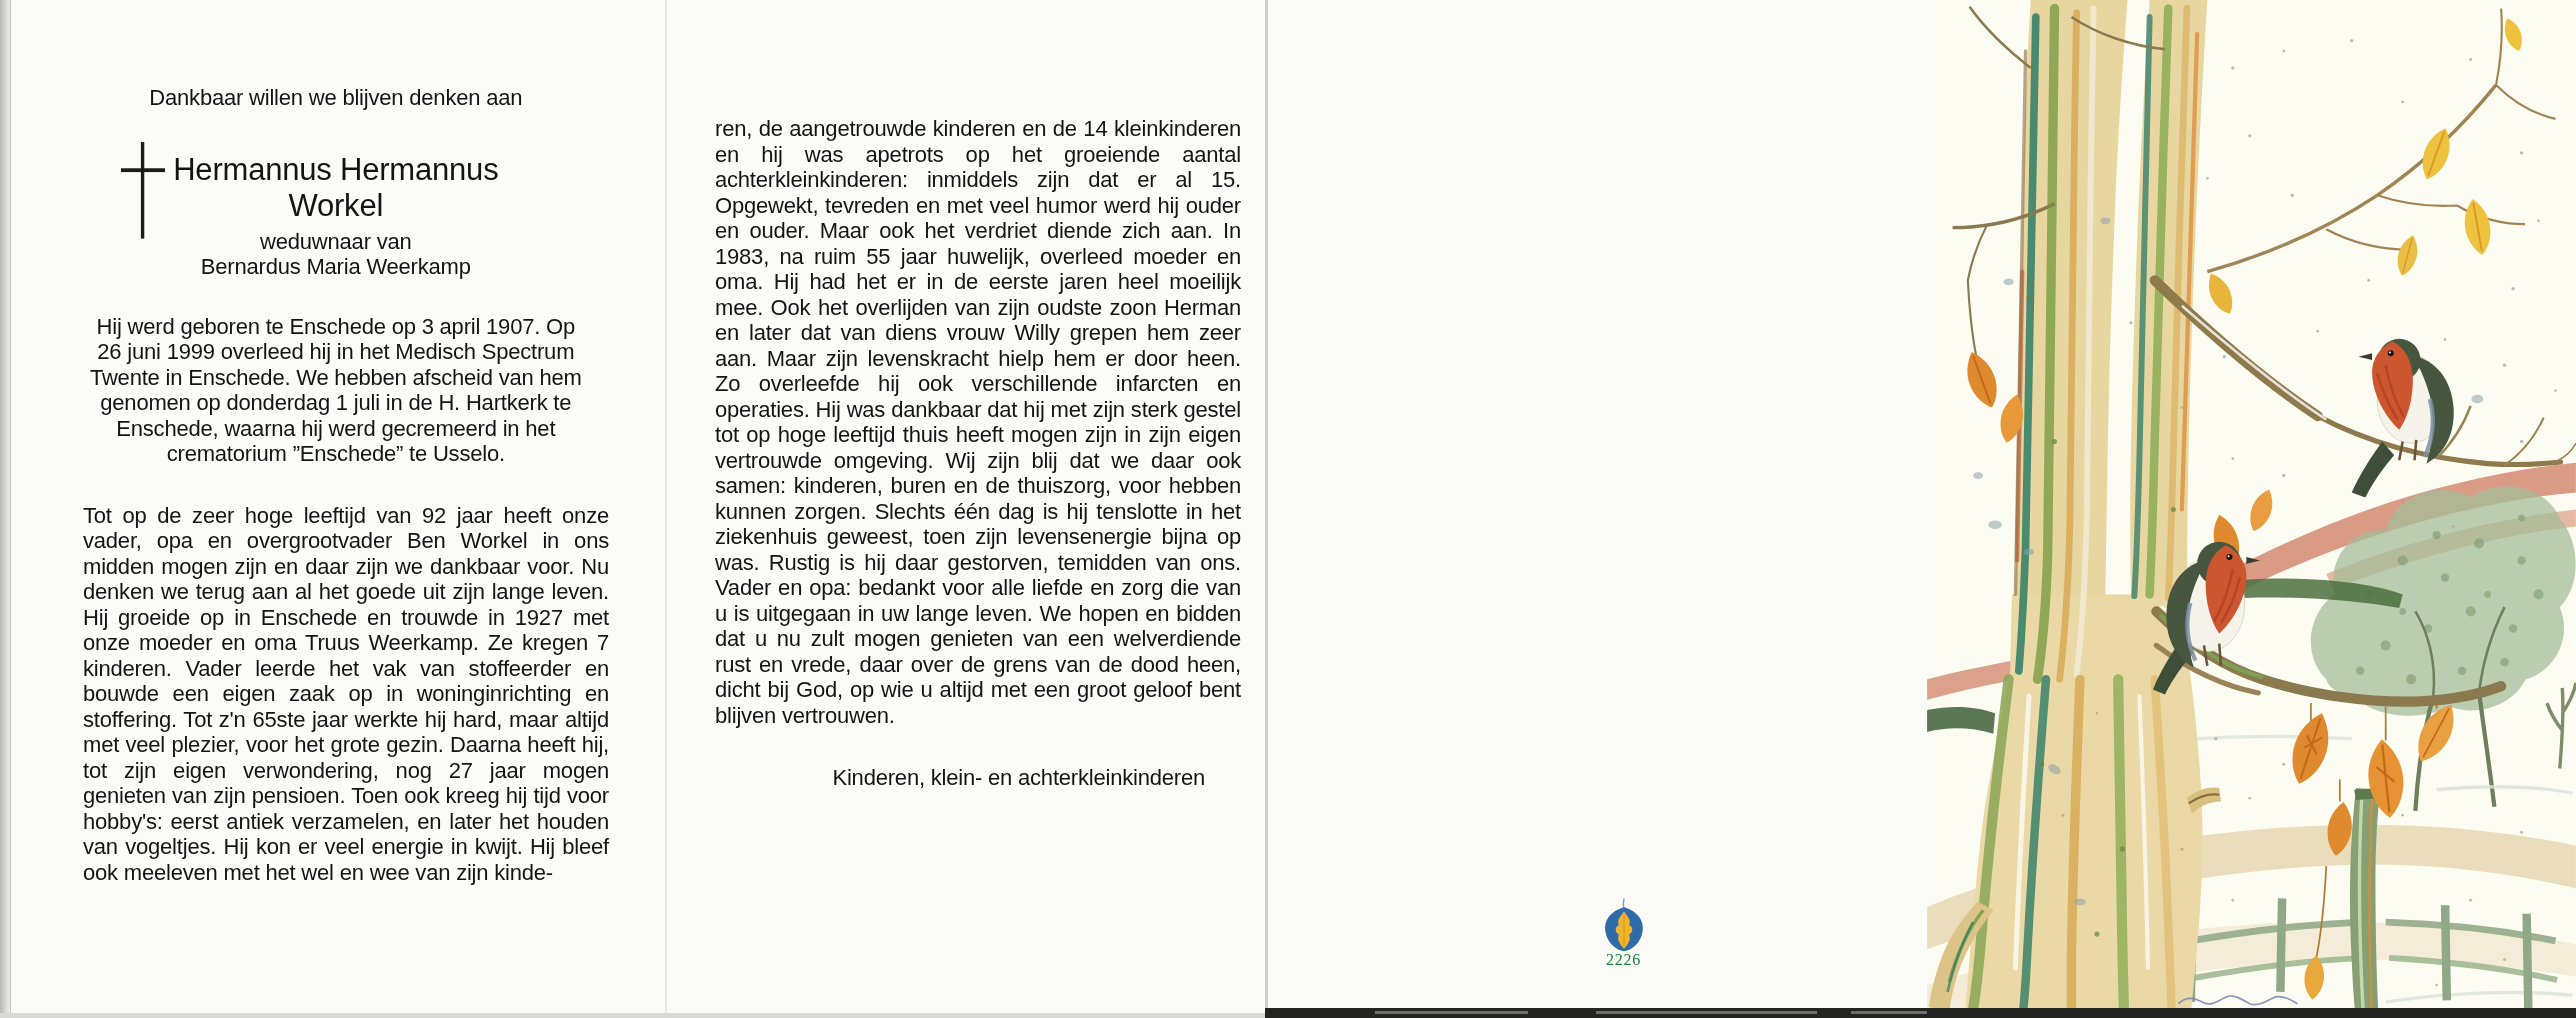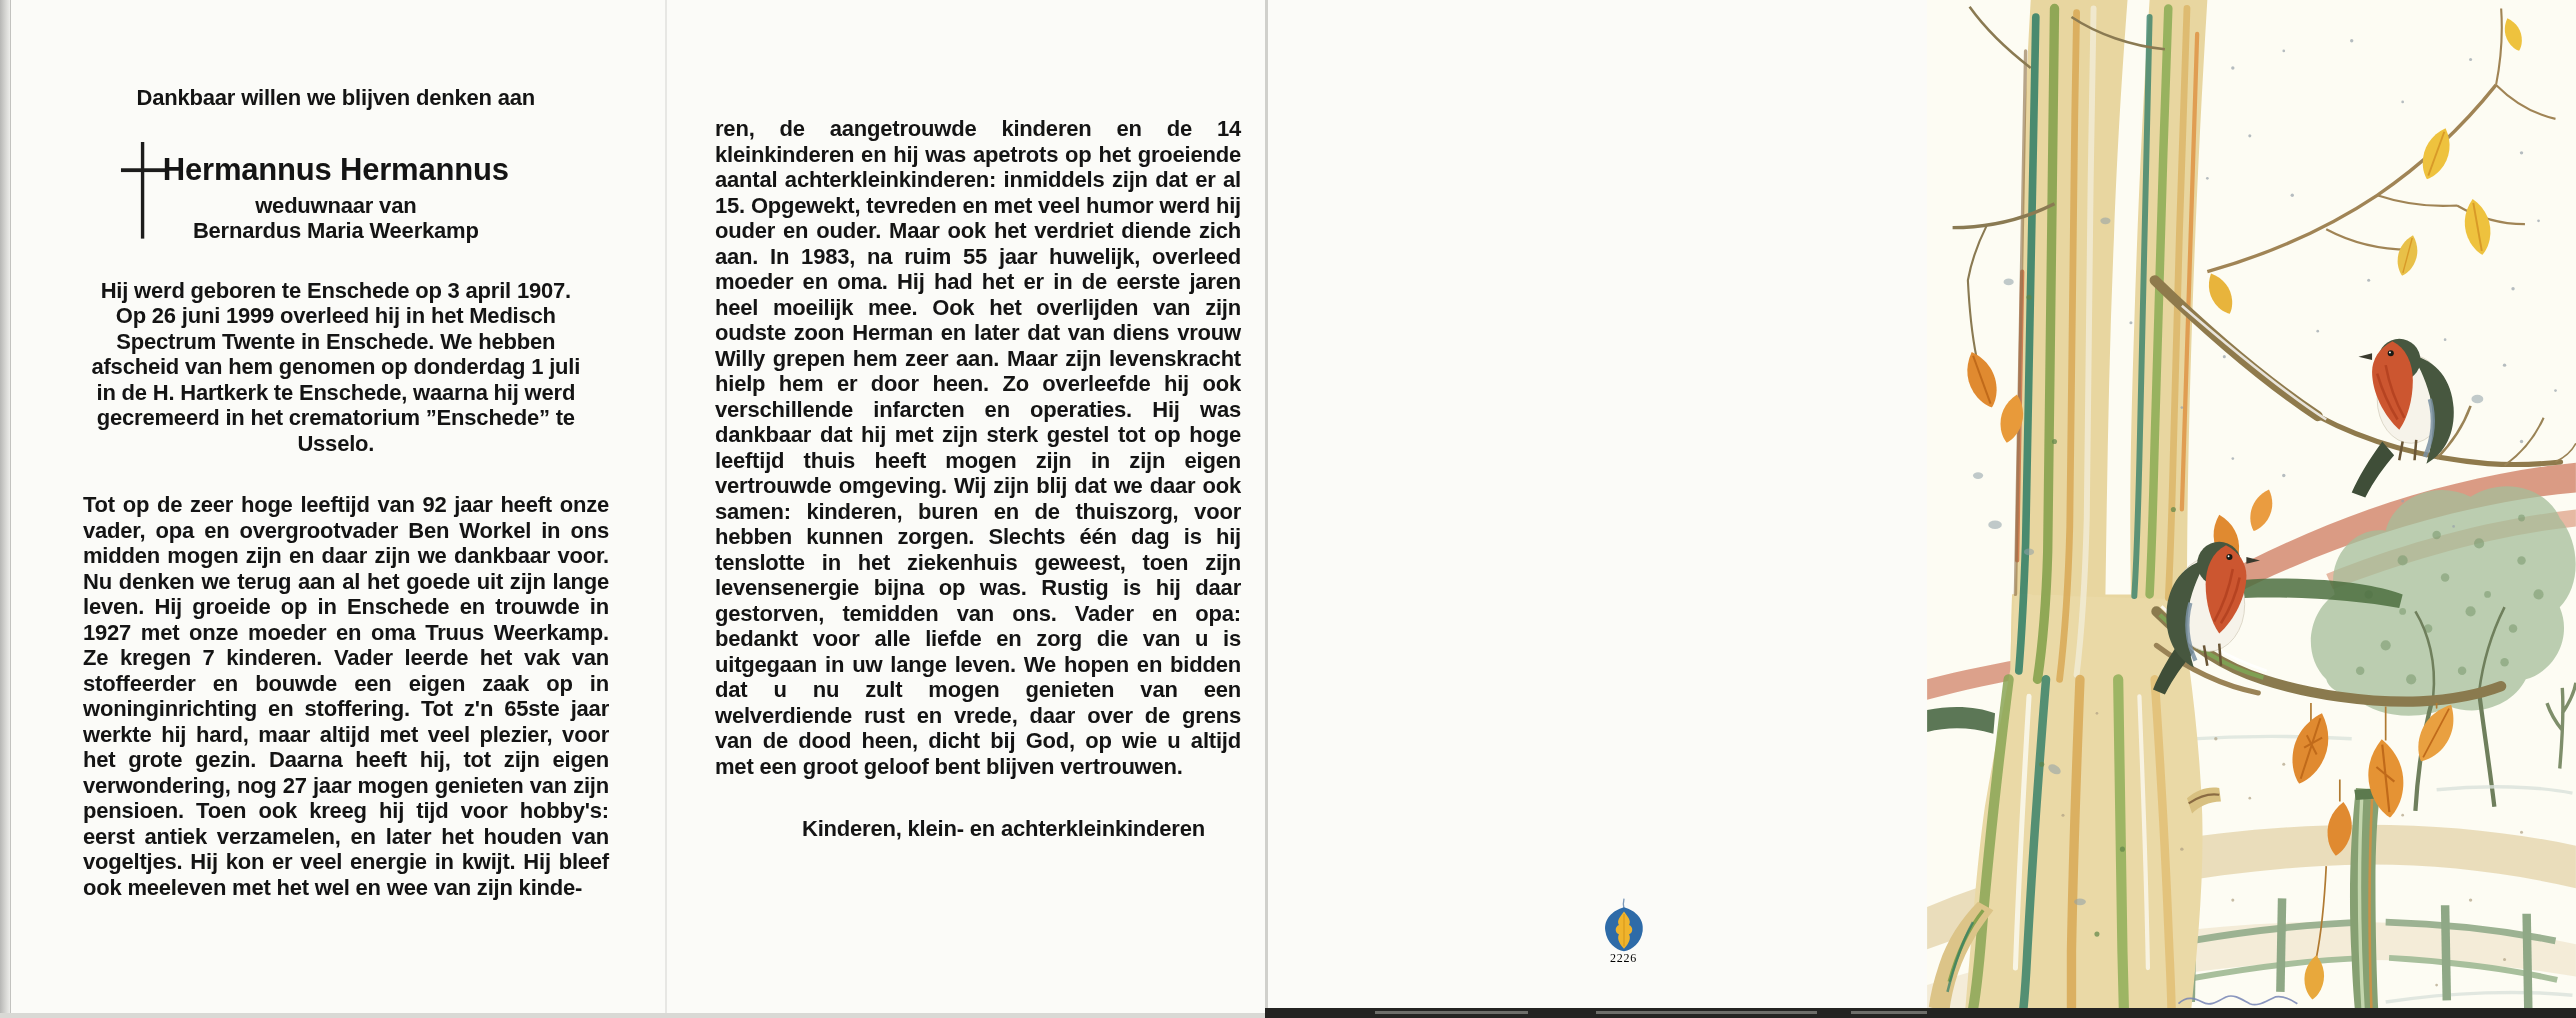--- a/index.html
+++ b/index.html
@@ -15,52 +15,53 @@
     background:linear-gradient(90deg,#b7b7b5,#d6d6d3 55%,#ededEA);border-right:0.8px solid #c2c2bf;}
   .fold{position:absolute;top:0;height:1019px;}
   .fold-a{left:665px;width:1.7px;background:rgba(180,180,176,.28);}
   .fold-b{left:1265px;width:2.5px;background:rgba(165,165,160,.5);}
   .bottom-edge-left{position:absolute;left:0;bottom:0;width:1265px;height:6px;background:#d9d9d5;}
   .bottom-edge-right{position:absolute;left:1265px;bottom:0;width:1311px;height:11px;background:#242422;}
   .bottom-dash{position:absolute;bottom:5.1px;height:3.4px;background:#6e6e6a;}
 
   
   .text-col{position:absolute;top:0;width:526px;font-size:22px;line-height:25.5px;
-    font-weight:bold;letter-spacing:-0.2px;}
+    font-weight:normal;letter-spacing:-0.2px;}
   .col-left{left:83px;}
   .col-mid{left:715px;}
   .centered{text-align:center;padding-right:20.4px;}
   .intro-line{margin-top:85px;}
   .name-block{margin-top:41px;font-size:31px;line-height:36px;}
   .subtitle{margin-top:5.1px;}
   .para{text-align:justify;text-justify:inter-word;}
   .para-birth{margin-top:34px;text-align:center;padding-right:20.4px;}
   .para-life{margin-top:36px;}
   .para-cont{margin-top:116px;}
   .para-thanks{margin-top:61px;}
   .signature-line{margin-top:37px;text-align:right;padding-right:36px;}
 
   .cross-wrap{position:absolute;left:119px;top:142px;width:48px;height:100px;}
 
   
   .printer-logo{position:absolute;left:1600px;top:897px;width:48px;height:56px;}
   .printer-number{position:absolute;left:1581px;top:951px;width:85px;text-align:center;
-    font-family:"Liberation Serif", serif;font-weight:normal;font-size:12px;color:#000000;letter-spacing:0.8px;}
+    font-family:"Liberation Serif", serif;font-weight:normal;font-size:16px;color:#15803d;letter-spacing:0.8px;}
 
   
   .illustration{left:1927px;width:649px;background:#fdfcf3;}
   .illustration svg{display:block;}
 </style>
 </head>
 <body>
 
 <div class="panel text-col col-left">
   <div class="centered intro-line">Dankbaar willen we blijven denken aan</div>
   <div class="centered name-block">
     <div>Hermannus Hermannus</div>
+    <div>Workel</div>
   </div>
   <div class="centered subtitle">weduwnaar van</div>
   <div class="centered">Bernardus Maria Weerkamp</div>
   <div class="para-birth">Hij werd geboren te Enschede op 3 april 1907. Op 26 juni 1999 overleed hij in het Medisch Spectrum Twente in Enschede. We hebben afscheid van hem genomen op donderdag 1 juli in de H. Hartkerk te Enschede, waarna hij werd gecremeerd in het crematorium ”Enschede” te Usselo.</div>
   <div class="para para-life">Tot op de zeer hoge leeftijd van 92 jaar heeft onze vader, opa en overgrootvader Ben Workel in ons midden mogen zijn en daar zijn we dankbaar voor. Nu denken we terug aan al het goede uit zijn lange leven. Hij groeide op in Enschede en trouwde in 1927 met onze moeder en oma Truus Weerkamp. Ze kregen 7 kinderen. Vader leerde het vak van stoffeerder en bouwde een eigen zaak op in woninginrichting en stoffering. Tot z'n 65ste jaar werkte hij hard, maar altijd met veel plezier, voor het grote gezin. Daarna heeft hij, tot zijn eigen verwondering, nog 27 jaar mogen genieten van zijn pensioen. Toen ook kreeg hij tijd voor hobby's: eerst antiek verzamelen, en later het houden van vogeltjes. Hij kon er veel energie in kwijt. Hij bleef ook meeleven met het wel en wee van zijn kinde-</div>
 </div>
 
 <div class="cross-wrap">
   <svg width="48" height="100" viewBox="0 0 56 118">
     <rect x="25.5" y="0" width="4" height="114" fill="#1c1c1c"></rect>

